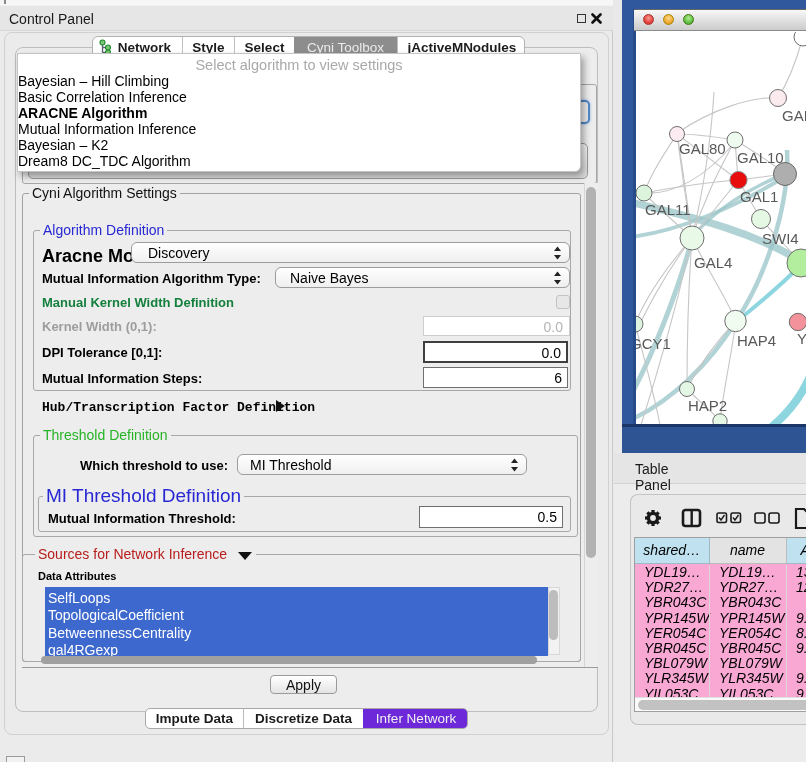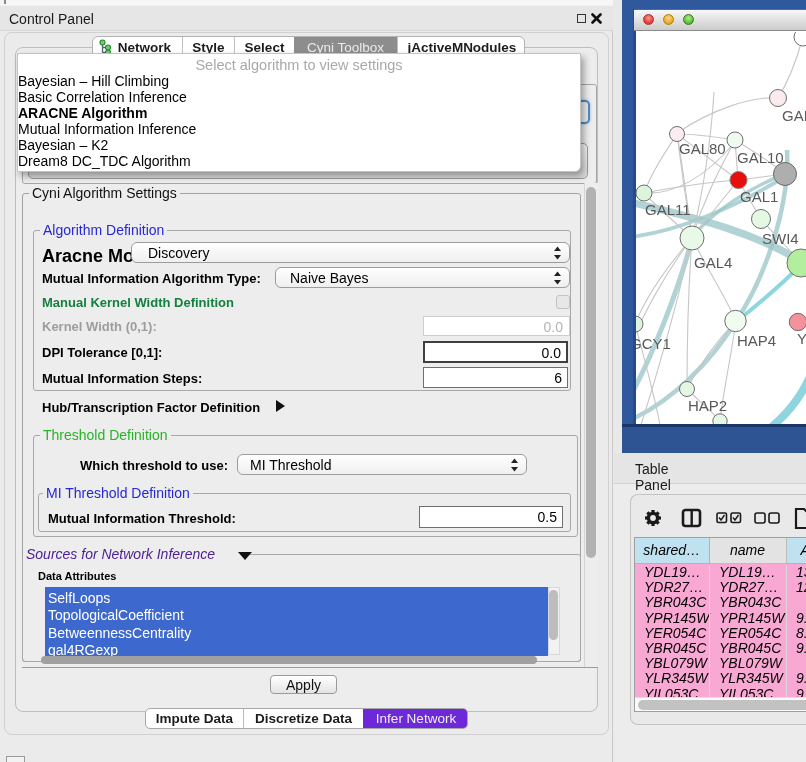--- a/index.html
+++ b/index.html
@@ -89,40 +89,40 @@
 
   <div class="abs b" style="left:42px;top:319px;font-size:13px;color:#9d9d9d;">Kernel Width (0,1):</div>
   <div class="abs" style="left:423px;top:316px;width:147px;height:20px;background:#fff;border:1px solid #cdcdcd;font-size:14px;color:#b4b4b4;text-align:right;padding:2px 6px 0 0;">0.0</div>
 
   <div class="abs b" style="left:42px;top:345px;font-size:13px;">DPI Tolerance [0,1]:</div>
   <div class="abs" style="left:423px;top:341px;width:145px;height:22px;background:#fff;border:2px solid #3f3f3f;font-size:14px;color:#000;text-align:right;padding:2px 5px 0 0;">0.0</div>
 
   <div class="abs b" style="left:42px;top:371px;font-size:13px;">Mutual Information Steps:</div>
   <div class="abs" style="left:423px;top:367px;width:145px;height:21px;background:#fff;border:1px solid #6f6f6f;font-size:14px;color:#000;text-align:right;padding:2px 5px 0 0;">6</div>
 
-  <div class="abs b" style="left:42px;top:400px;font-size:13px;">Hub/Transcription Factor Definition</div>
+  <div class="abs b" style="left:42px;top:400px;font-size:13px;font-family:Liberation Mono, monospace;">Hub/Transcription Factor Definition</div>
   <div class="abs" style="left:276px;top:400px;width:0;height:0;border-left:9px solid #111;border-top:6px solid transparent;border-bottom:6px solid transparent;"></div>
 
   <fieldset class="abs" style="left:33px;top:427px;width:545px;height:110px;border:1px solid #a8a8a8;border-radius:3px;">
     <legend style="margin-left:6px;padding:0 3px;font-size:14px;color:#27b427;">Threshold Definition</legend>
   </fieldset>
   <div class="abs b" style="left:80px;top:458px;font-size:13px;">Which threshold to use:</div>
   <div class="combo abs" style="left:237px;top:454px;width:290px;height:21px;padding-left:12px;"><span>MI Threshold</span><div style="position: absolute; right: 7px; top: 3px;"><svg width="9" height="14" viewBox="0 0 9 14">
           <path d="M4.5 0.5 L8 5 L1 5 Z" fill="#222"></path>
           <path d="M4.5 13.5 L8 9 L1 9 Z" fill="#222"></path>
         </svg></div></div>
 
   <fieldset class="abs" style="left:38px;top:485px;width:533px;height:47px;border:1px solid #a8a8a8;border-radius:3px;">
-    <legend style="margin-left:4px;padding:0 3px;font-size:14px;color:#2727d4;">MI Threshold Definition</legend>
+    <legend style="margin-left:4px;padding:0 3px;font-size:19px;color:#2727d4;">MI Threshold Definition</legend>
   </fieldset>
   <div class="abs b" style="left:48px;top:511px;font-size:13px;">Mutual Information Threshold:</div>
   <div class="abs" style="left:419px;top:506px;width:144px;height:22px;background:#fff;border:1px solid #6f6f6f;font-size:14px;color:#000;text-align:right;padding:2px 5px 0 0;">0.5</div>
 
   <fieldset class="abs" style="left:22px;top:546px;width:559px;height:116px;border:1px solid #a8a8a8;border-radius:3px;">
-    <legend style="margin-left:0;padding:0 3px 0 3px;font-size:14px;color:#4c1d95;font-style:italic;">Sources for Network Inference <span style="display:inline-block;width:22px;"></span></legend>
+    <legend style="margin-left:12px;padding:0 3px 0 3px;font-size:14px;color:#b91c1c;">Sources for Network Inference <span style="display:inline-block;width:22px;"></span></legend>
   </fieldset>
   <div class="abs" style="left:238px;top:552px;width:0;height:0;border-top:8px solid #111;border-left:7.5px solid transparent;border-right:7.5px solid transparent;"></div>
   <div class="abs b" style="left:38px;top:570px;font-size:11px;">Data Attributes</div>
 
   <div class="abs" style="left:45px;top:587px;width:503px;height:69px;background:#3d68cd;color:#fff;font-size:14px;line-height:17.3px;padding:3px 0 0 3px;">
     SelfLoops<br>TopologicalCoefficient<br>BetweennessCentrality<br>gal4RGexp
   </div>
   <div class="abs" style="left:548px;top:587px;width:12px;height:68px;background:#f2f2f2;border:1px solid #d8d8d8;"></div>
   <div class="abs" style="left:549px;top:590px;width:9px;height:50px;background:#bdbdbd;border-radius:5px;"></div>
 

